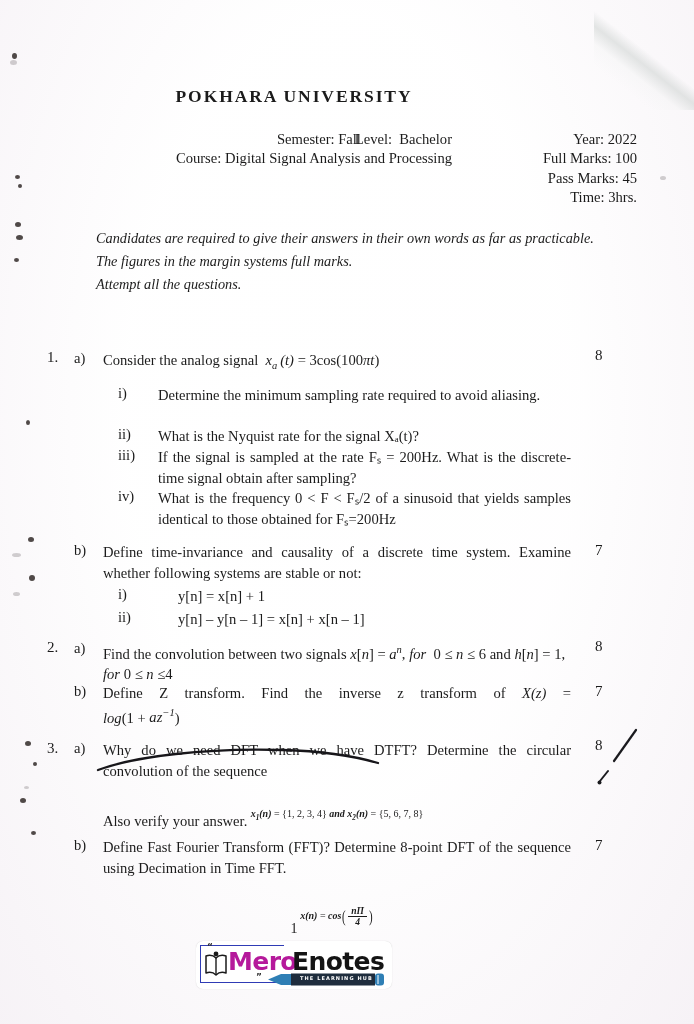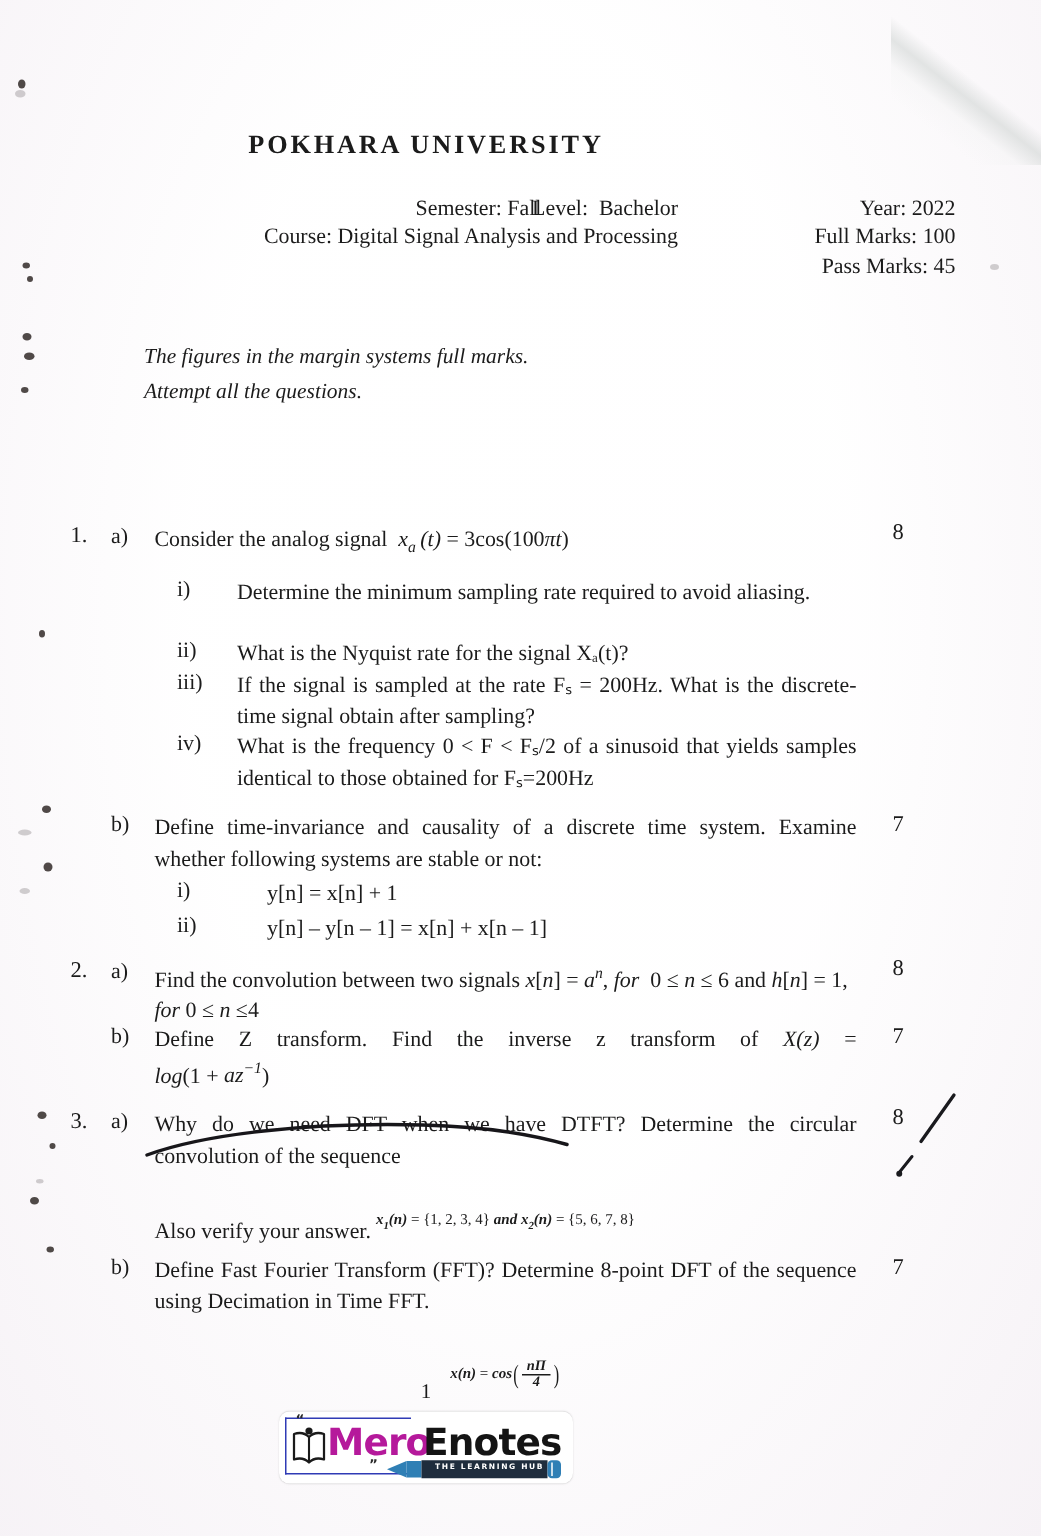--- a/index.html
+++ b/index.html
@@ -31,20 +31,21 @@
     position: absolute;
     top: -10px; right: -30px;
     width: 130px; height: 120px;
     background: linear-gradient(218deg, rgba(228,230,230,0) 55%, rgba(205,210,208,0.55) 62%, rgba(238,240,239,0.25) 70%, rgba(255,255,255,0) 80%);
     pointer-events: none;
   }
   #content {
     position: relative;
     width: 568px;
     height: 1024px;
+    padding-left: 20px;
   }
 
   
   .univ-title {
     position: absolute;
     top: 86px; left: 0; right: 0;
     text-align: center;
     font-family: "Liberation Serif", serif;
     font-weight: bold;
     font-size: 17.5px;
@@ -284,24 +285,28 @@
           <span class="mr-label">Year</span><span>: 2022</span>
         </div>
         <div class="meta-row">
           <span>Full Marks:</span>
           <span>100</span>
         </div>
         <div class="meta-row">
           <span>Pass Marks:</span>
           <span>45</span>
         </div>
+        <div class="meta-row">
+          <span class="mr-label">Time</span><span>: 3hrs.</span>
+        </div>
       </div>
     </div>
 
     <div class="instructions">
+      <div class="para">Candidates are required to give their answers in their own words as far as practicable.</div>
       <div class="para">The figures in the margin systems full marks.</div>
       <div class="para bold-line">Attempt all the questions.</div>
     </div>
 
     <div class="qblock">
       <div class="qnum" style="top:349px">1.</div>
       <div class="qlet" style="top:350px">a)</div>
       <div class="qtext nojust" style="top:350px">
         <span>Consider the analog signal</span>
         <span>&nbsp;<span class="mi">x</span><sub class="mi">a</sub> <span class="mi">(t)</span> = 3cos(100<span class="mi">πt</span>)</span>

